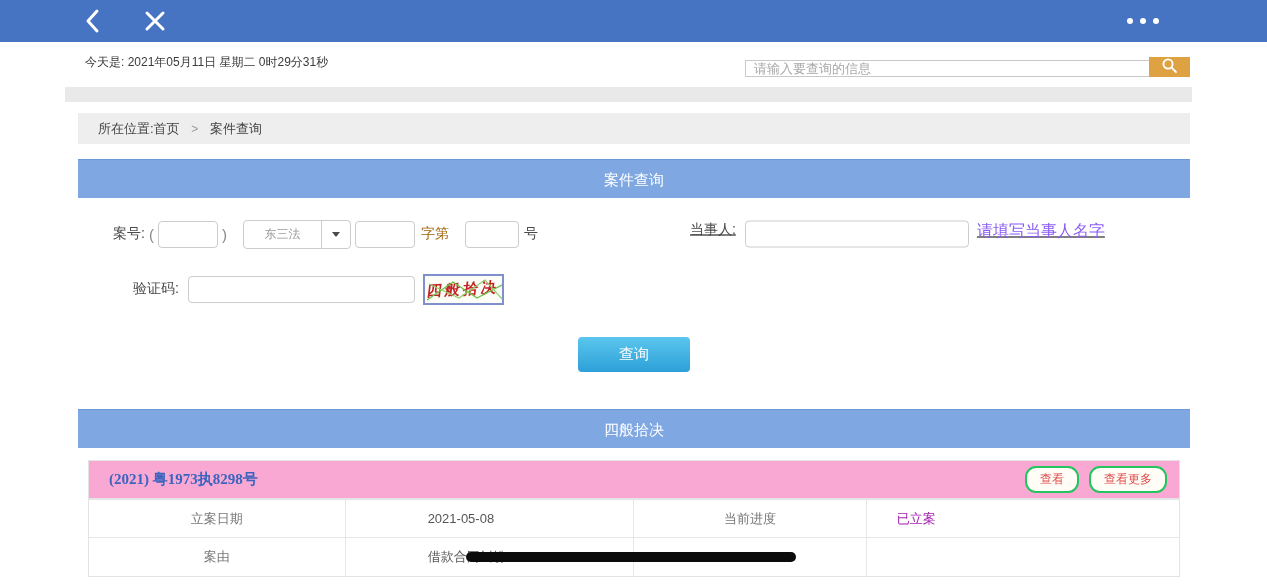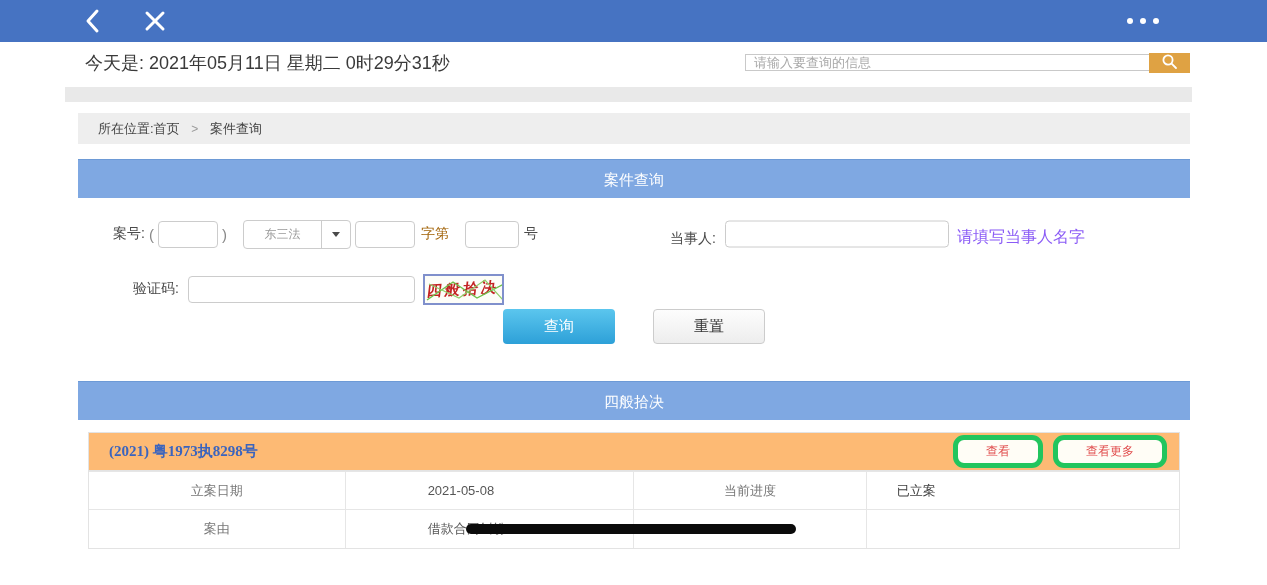--- a/index.html
+++ b/index.html
@@ -11,22 +11,22 @@
   .tb-icon { position:absolute; top:0; height:42px; display:flex; align-items:center; cursor:pointer; }
   .tb-back { left:84px; }
   .tb-close { left:144px; }
   .tb-more { right:108px; display:flex; gap:7px; }
   .tb-more i { width:6px; height:6px; border-radius:50%; background:#fff; display:block; }
 
   
   .content { margin:0 77px 0 78px; }
 
   .date-row { margin-top:7px; height:27px; display:flex; justify-content:space-between; align-items:center; }
-  .date-text { font-size:18px; color:#3a3a3a; padding-left:7px; }
-  .search-box { display:flex; align-items:center; height:29px; }
+  .date-text { font-size:12px; color:#3a3a3a; padding-left:7px; }
+  .search-box { display:flex; align-items:flex-end; height:29px; }
   .search-box input { width:404px; border:1px solid #c9c9c9; border-right:none; padding:0 8px;
                       font-size:13px; color:#333; outline:none; }
   .search-box input::placeholder { color:#a9a9a9; }
   .search-btn { width:41px; background:#dfa243; border:none; display:flex; align-items:center;
                 justify-content:center; cursor:pointer; }
 
   .thin-bar { margin-top:11px; margin-left:-13px; width:calc(100% + 15px); height:15px; background:#e9e9e9; }
 
   .breadcrumb { margin-top:11px; height:31px; background:#eeeeee; line-height:31px;
                 padding-left:20px; font-size:13px; color:#444; }
@@ -50,60 +50,60 @@
   .select-box { margin-left:12px; width:108px; height:29px; border:1px solid #ccc; border-radius:4px;
                 display:flex; align-items:center; background:#fff; cursor:pointer; }
   .sel-text { flex:1; text-align:center; font-size:12px; color:#999; }
   .sel-arrow { width:29px; height:100%; border-left:1px solid #ccc; display:flex;
                align-items:center; justify-content:center; }
   .tri { width:0; height:0; border-left:4px solid transparent; border-right:4px solid transparent;
          border-top:5px solid #4a4a4a; }
   .mid-label { margin-left:6px; font-size:14px; color:#a16207; }
   .suffix-label { margin-left:5px; font-size:14px; color:#4a4a4a; }
 
-  .party-group { position:absolute; left:592px; top:50%; transform:translateY(-50%);
-                 display:flex; align-items:flex-end; }
+  .party-group { position:absolute; left:612px; top:50%; transform:translateY(-50%);
+                 display:flex; align-items:flex-start;text-decoration:underline; }
   .inp-party { width:224px; margin-left:9px; }
   .party-hint { margin-left:8px; font-size:16px; color:#8b5cf6; }
 
   .form-row2 { margin-top:24px; display:flex; align-items:center; padding-left:55px; height:32px; }
   .inp-captcha { width:227px; margin-left:9px; height:29px; }
   .captcha { margin-left:8px; width:81px; height:31px; border:2px solid #8090cc; position:relative;
              background:#fdfdf8; display:flex; align-items:center; justify-content:center;
              overflow:hidden; cursor:pointer; }
   .captcha-text { font-size:15px; font-weight:bold; color:#c32222; letter-spacing:3px;
                   transform:skewX(-10deg) rotate(-3deg); white-space:nowrap; }
   .captcha svg { position:absolute; left:0; top:0; }
 
-  .btn-row { margin-top:4px; display:flex; justify-content:center; gap:38px; }
+  .btn-row { margin-top:32px; display:flex; justify-content:center; gap:38px; }
   .btn-query { width:112px; height:35px; border:none; border-radius:4px; color:#fff; font-size:15px;
                background:linear-gradient(#5bc6ee,#2da0d8); cursor:pointer; }
   .btn-reset { width:112px; height:35px; border:1px solid #ccc; border-radius:4px; color:#333;
                font-size:15px; background:linear-gradient(#fdfdfd,#ededed); cursor:pointer; }
 
   
   .case-box { margin:12px 10px 0 10px; border:1px solid #e3e3e3; background:#fff; }
-  .case-title-row { height:38px; background:#fdba74; border-bottom:1px solid #e3e3e3;
+  .case-title-row { height:38px; background:#f9a8d4; border-bottom:1px solid #e3e3e3;
                     display:flex; justify-content:space-between; align-items:center;
                     padding:0 12px 0 20px; }
   .case-title { font-family:"Liberation Serif","DejaVu Serif",serif; font-weight:bold;
                 font-size:15px; color:#3a64be; }
   .case-actions { display:flex; gap:10px; }
-  .view-btn { border:5px solid #22c55e; border-radius:11px; background:#fffdf6; color:#e04a4a;
-              font-size:12px; padding:3px 28px; cursor:pointer; white-space:nowrap; }
+  .view-btn { border:2px solid #22c55e; border-radius:11px; background:#fffdf6; color:#e04a4a;
+              font-size:12px; padding:3px 13px; cursor:pointer; white-space:nowrap; }
 
   table.case-table { width:100%; border-collapse:collapse; }
   .case-table td { border:1px solid #e6e6e6; height:38px; font-size:13px; }
   .case-table tr td:first-child { border-left:none; }
   .case-table tr td:last-child { border-right:none; }
   .case-table tr:last-child td { border-bottom:none; }
   .td-label { width:23.5%; text-align:center; color:#777; }
   .td-val1  { width:26.5%; padding-left:82px; color:#555; position:relative; }
   .td-label2{ width:21.3%; text-align:center; color:#777;font-family:Liberation Mono, monospace; }
-  .td-val2  { width:28.7%; padding-left:30px; color:#404040; }
+  .td-val2  { width:28.7%; padding-left:30px; color:#a21caf; }
   .redact-bar { position:absolute; left:120px; top:50%; transform:translateY(-50%);
                 width:330px; height:10px; background:#0b0b0b; border-radius:5px; z-index:2; }
 </style>
 </head>
 <body>
 
 <div class="topbar">
   <span class="tb-icon tb-back">
     <svg width="17" height="26" viewBox="0 0 17 26">
         <polyline points="13,3 4,13 13,23" fill="none" stroke="#fff" stroke-width="3" stroke-linecap="round" stroke-linejoin="round"></polyline>
@@ -179,21 +179,20 @@
       <span class="captcha-text">四般拾决</span>
       <svg width="81" height="31" viewBox="0 0 81 31">
         <polyline points="2,24 28,6 52,22 79,8" fill="none" stroke="#6cc24a" stroke-width="1.4"></polyline>
         <polyline points="4,8 34,22 60,4 78,24" fill="none" stroke="#8fd06a" stroke-width="1.2"></polyline>
       </svg>
     </div>
   </div>
 
   <div class="btn-row">
     <button class="btn-query">查询</button>
-    <button class="btn-reset">重置</button>
   </div>
 
   <div class="section-header sh-list">四般拾决</div>
 
   <div class="case-box">
     <div class="case-title-row">
       <span class="case-title">(2021) 粤1973执8298号</span>
       <span class="case-actions">
         <button class="view-btn">查看</button>
         <button class="view-btn">查看更多</button>

